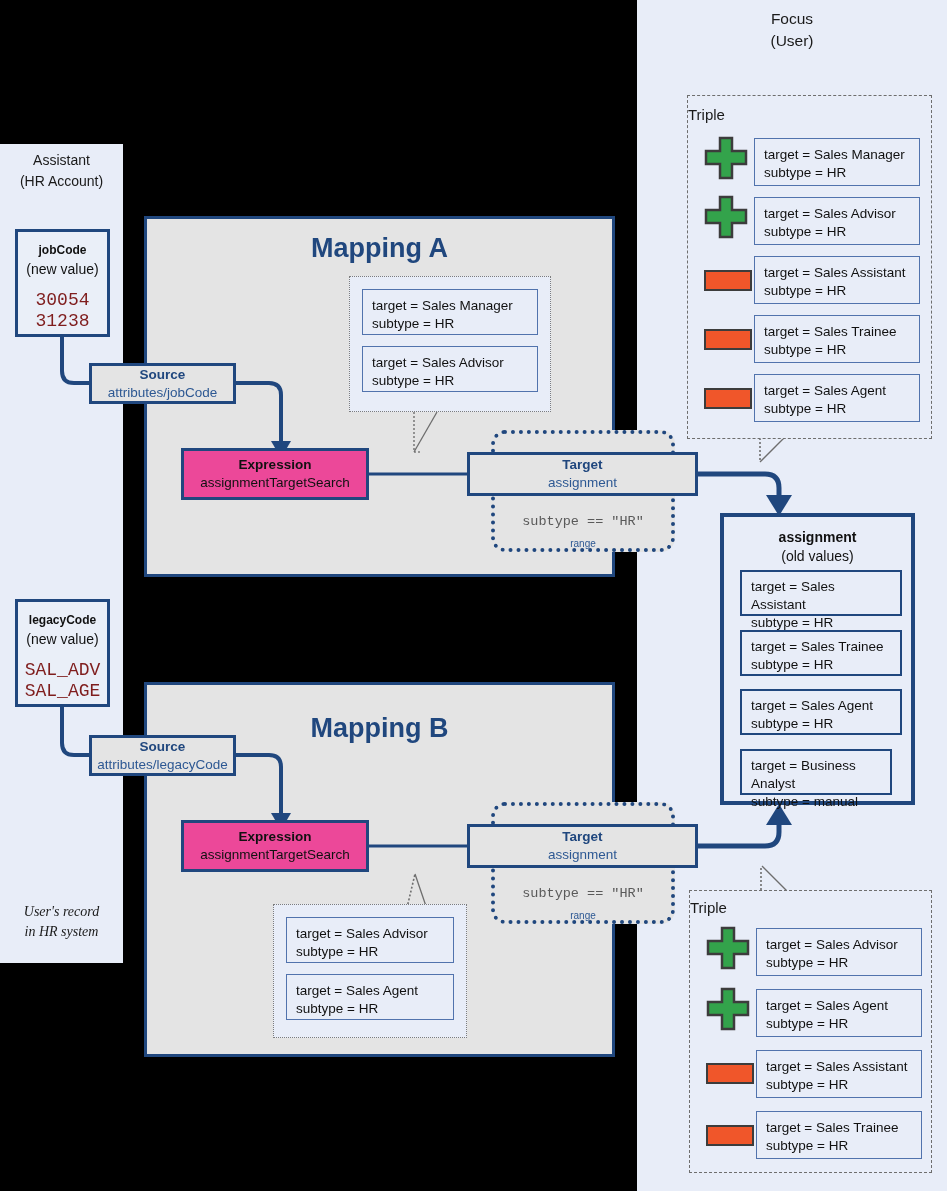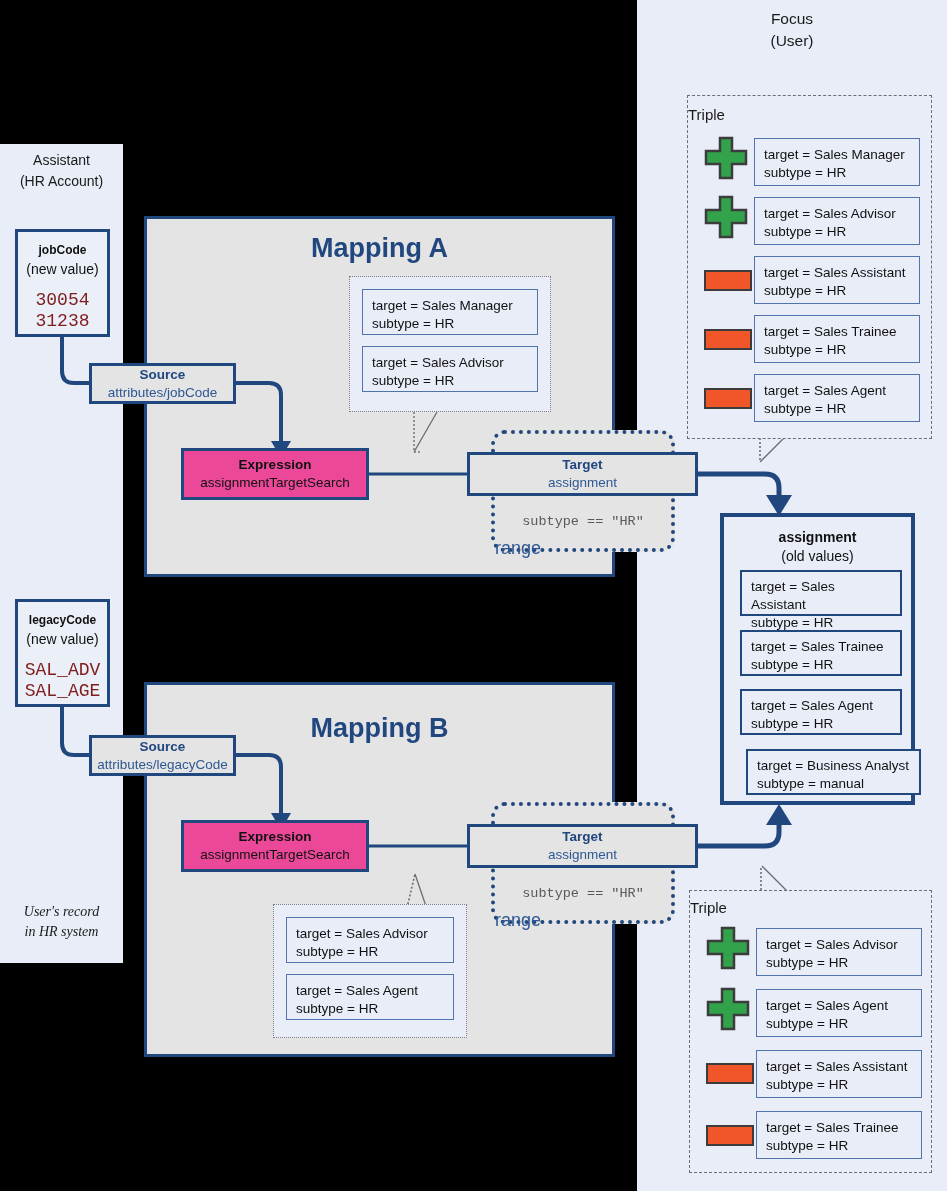--- a/index.html
+++ b/index.html
@@ -41,22 +41,22 @@
   .valuebox .vb-name{font-size:12px;font-weight:bold;color:#111;line-height:19px;}
   .valuebox .vb-sub{font-size:14px;color:#111;line-height:19px;}
   .valuebox .vb-vals{margin-top:11px;font-family:"Liberation Mono","DejaVu Sans Mono",monospace;
                      font-size:18px;color:#7f1d1d;line-height:21px;}
 
   
   .range-wrap{border:4px dotted #20477e;border-radius:14px;background:#e4e4e4;}
   .range-expr{position:absolute;left:0;width:100%;text-align:center;
               font-family:"Liberation Mono","DejaVu Sans Mono",monospace;
               font-size:13.5px;color:#5a5a5a;}
-  .range-lbl{position:absolute;left:0;width:100%;text-align:left;
-             font-size:18px;color:#2d5893;}
+  .range-lbl{position:absolute;left:0;width:100%;text-align:center;
+             font-size:10px;color:#2d5893;}
 
   
   .bubble{border:1.6px dotted #7d7d7d;background:#e8edf8;}
   .tbox{border:1.6px solid #5173ad;background:#e8edf8;padding:7px 9px 8px 9px;
         font-size:13.5px;color:#111;line-height:18px;}
   .tbox-strong{border:2.5px solid #20477e;background:#e8edf8;padding:6px 9px 7px 9px;
         font-size:13.5px;color:#111;line-height:18px;}
 
   
   .triple-group{border:1.6px dashed #6e6e6e;background:#e8edf8;}
@@ -265,21 +265,21 @@
       <div>subtype = HR</div>
     </div>
     <div class="abs tbox-strong" style="left:16px;top:113px;width:162px;height:46px;">
       <div>target = Sales Trainee</div>
       <div>subtype = HR</div>
     </div>
     <div class="abs tbox-strong" style="left:16px;top:172px;width:162px;height:46px;">
       <div>target = Sales Agent</div>
       <div>subtype = HR</div>
     </div>
-    <div class="abs tbox-strong" style="left:22px;top:232px;width:175px;height:46px;">
+    <div class="abs tbox-strong" style="left:16px;top:232px;width:152px;height:46px;">
       <div>target = Business Analyst</div>
       <div>subtype = manual</div>
     </div>
   </div>
 
   <div class="abs triple-group" style="left:689px;top:890px;width:243px;height:283px;">
     <div class="triple-head" style="top:8px;">Triple</div>
 
     <svg class="plus-ico" style="left:15px;top:35px;" viewBox="0 0 46 44">
       <polygon points="17,2 29,2 29,15 43,15 43,28 29,28 29,42 17,42 17,28 3,28 3,15 17,15" fill="#33a34b" stroke="#3c3c3c" stroke-width="2.5"></polygon>

